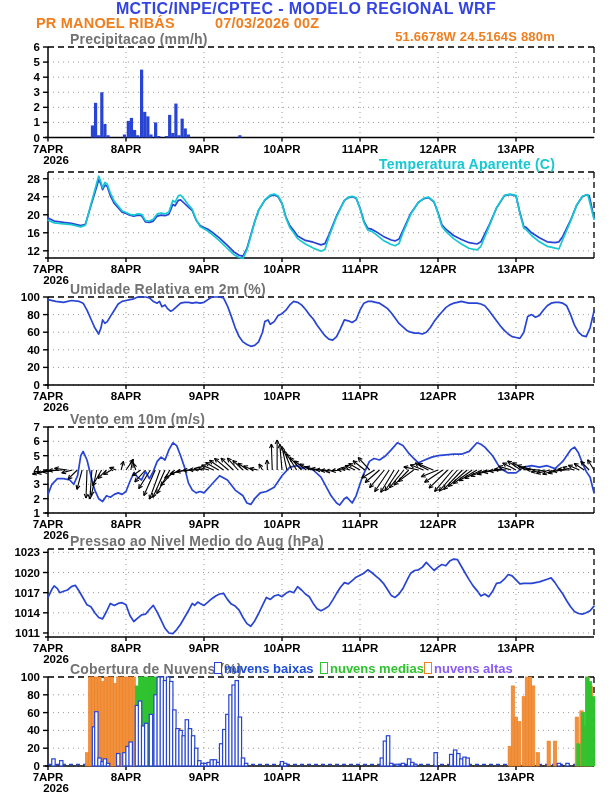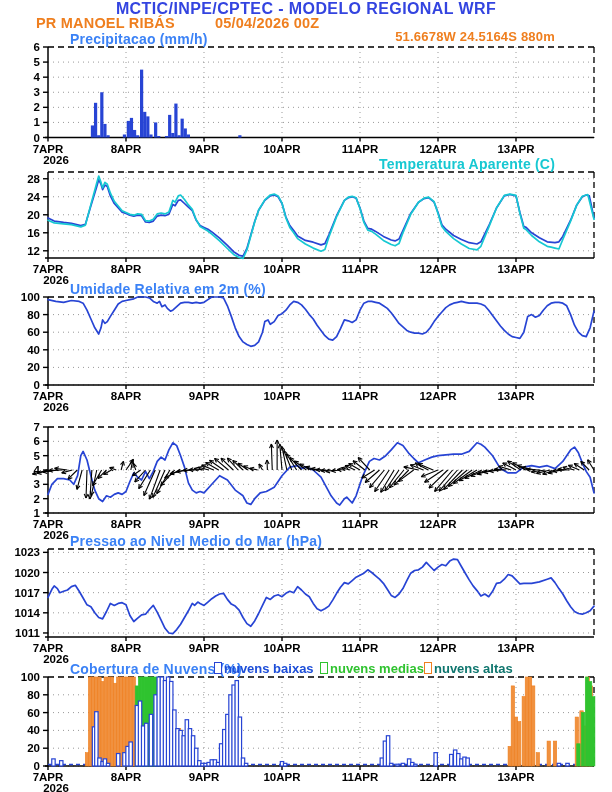--- a/index.html
+++ b/index.html
@@ -6,57 +6,58 @@
   .page{position:relative;width:612px;height:792px;background:#fff;
         font-family:"Liberation Sans",sans-serif;overflow:hidden;}
   .hdr1{position:absolute;top:0px;left:0;width:612px;text-align:center;
         color:#3344e0;font-weight:bold;font-size:16px;letter-spacing:.4px;white-space:pre;}
   .hdr2{position:absolute;top:15px;left:0;width:612px;color:#ef7f1f;
         font-weight:bold;font-size:14.5px;letter-spacing:.2px;}
   .hdr2 .station{position:absolute;left:36px;top:0;}
   .hdr2 .run{position:absolute;left:215px;top:0;}
   .coords{position:absolute;top:29px;right:57px;color:#ef7f1f;
           font-weight:bold;font-size:13px;letter-spacing:.2px;}
-  .ptitle{position:absolute;left:70px;color:#3b82f6;font-weight:bold;
+  .ptitle{position:absolute;left:70px;color:#737373;font-weight:bold;
           font-size:14px;letter-spacing:.2px;white-space:nowrap;z-index:2;}
   .ptitle.right{left:auto;right:57px;text-align:right;}
   .ptitle.cyan{color:#16c8d2;}
   .legend-item{position:absolute;font-weight:bold;font-size:13px;white-space:nowrap;z-index:2;}
   .swatch{display:inline-block;width:6px;height:10px;border:1.6px solid;vertical-align:-1px;
           margin-right:2px;background:#fff;}
   .sw-blue{border-color:#2744d4;}
   .sw-green{border-color:#2fc32f;}
   .sw-orange{border-color:#ef7f1f;}
   .lbl-blue{color:#1d4ed8;}
   .lbl-green{color:#2fc32f;}
-  .lbl-orange{color:#0f766e;}
+  .lbl-orange{color:#8b5cf6;}
   svg.canvas{position:absolute;top:0;left:0;z-index:1;}
 </style>
 </head>
 <body>
 
 <div class="page">
 
   <div class="hdr1">MCTIC/INPE/CPTEC - MODELO REGIONAL WRF</div>
 
   <div class="hdr2">
     <span class="station">PR MANOEL RIBÁS</span>
-    <span class="run">05/04/2026 00Z</span>
+    <span class="run">07/03/2026 00Z</span>
   </div>
 
   <div class="coords">51.6678W 24.5164S 880m</div>
 
   <div class="ptitle" style="top:31px">Precipitacao (mm/h)</div>
 
   <div class="ptitle right cyan" style="top:156px">Temperatura Aparente (C)</div>
 
   <div class="ptitle" style="top:281px">Umidade Relativa em 2m (%)</div>
 
-
-  <div class="ptitle" style="top:533px">Pressao ao Nivel Medio do Mar (hPa)</div>
+  <div class="ptitle" style="top:411px">Vento em 10m (m/s)</div>
+
+  <div class="ptitle" style="top:533px">Pressao ao Nivel Medio do Aug (hPa)</div>
 
   <div class="ptitle" style="top:661px">Cobertura de Nuvens (%)</div>
   <div class="legend-item lbl-blue" style="top:661px;left:214px">
     <span class="swatch sw-blue"></span><span>nuvens baixas</span>
   </div>
   <div class="legend-item lbl-green" style="top:661px;left:320px">
     <span class="swatch sw-green"></span><span>nuvens medias</span>
   </div>
   <div class="legend-item lbl-orange" style="top:661px;left:424px">
     <span class="swatch sw-orange"></span><span>nuvens altas</span>

